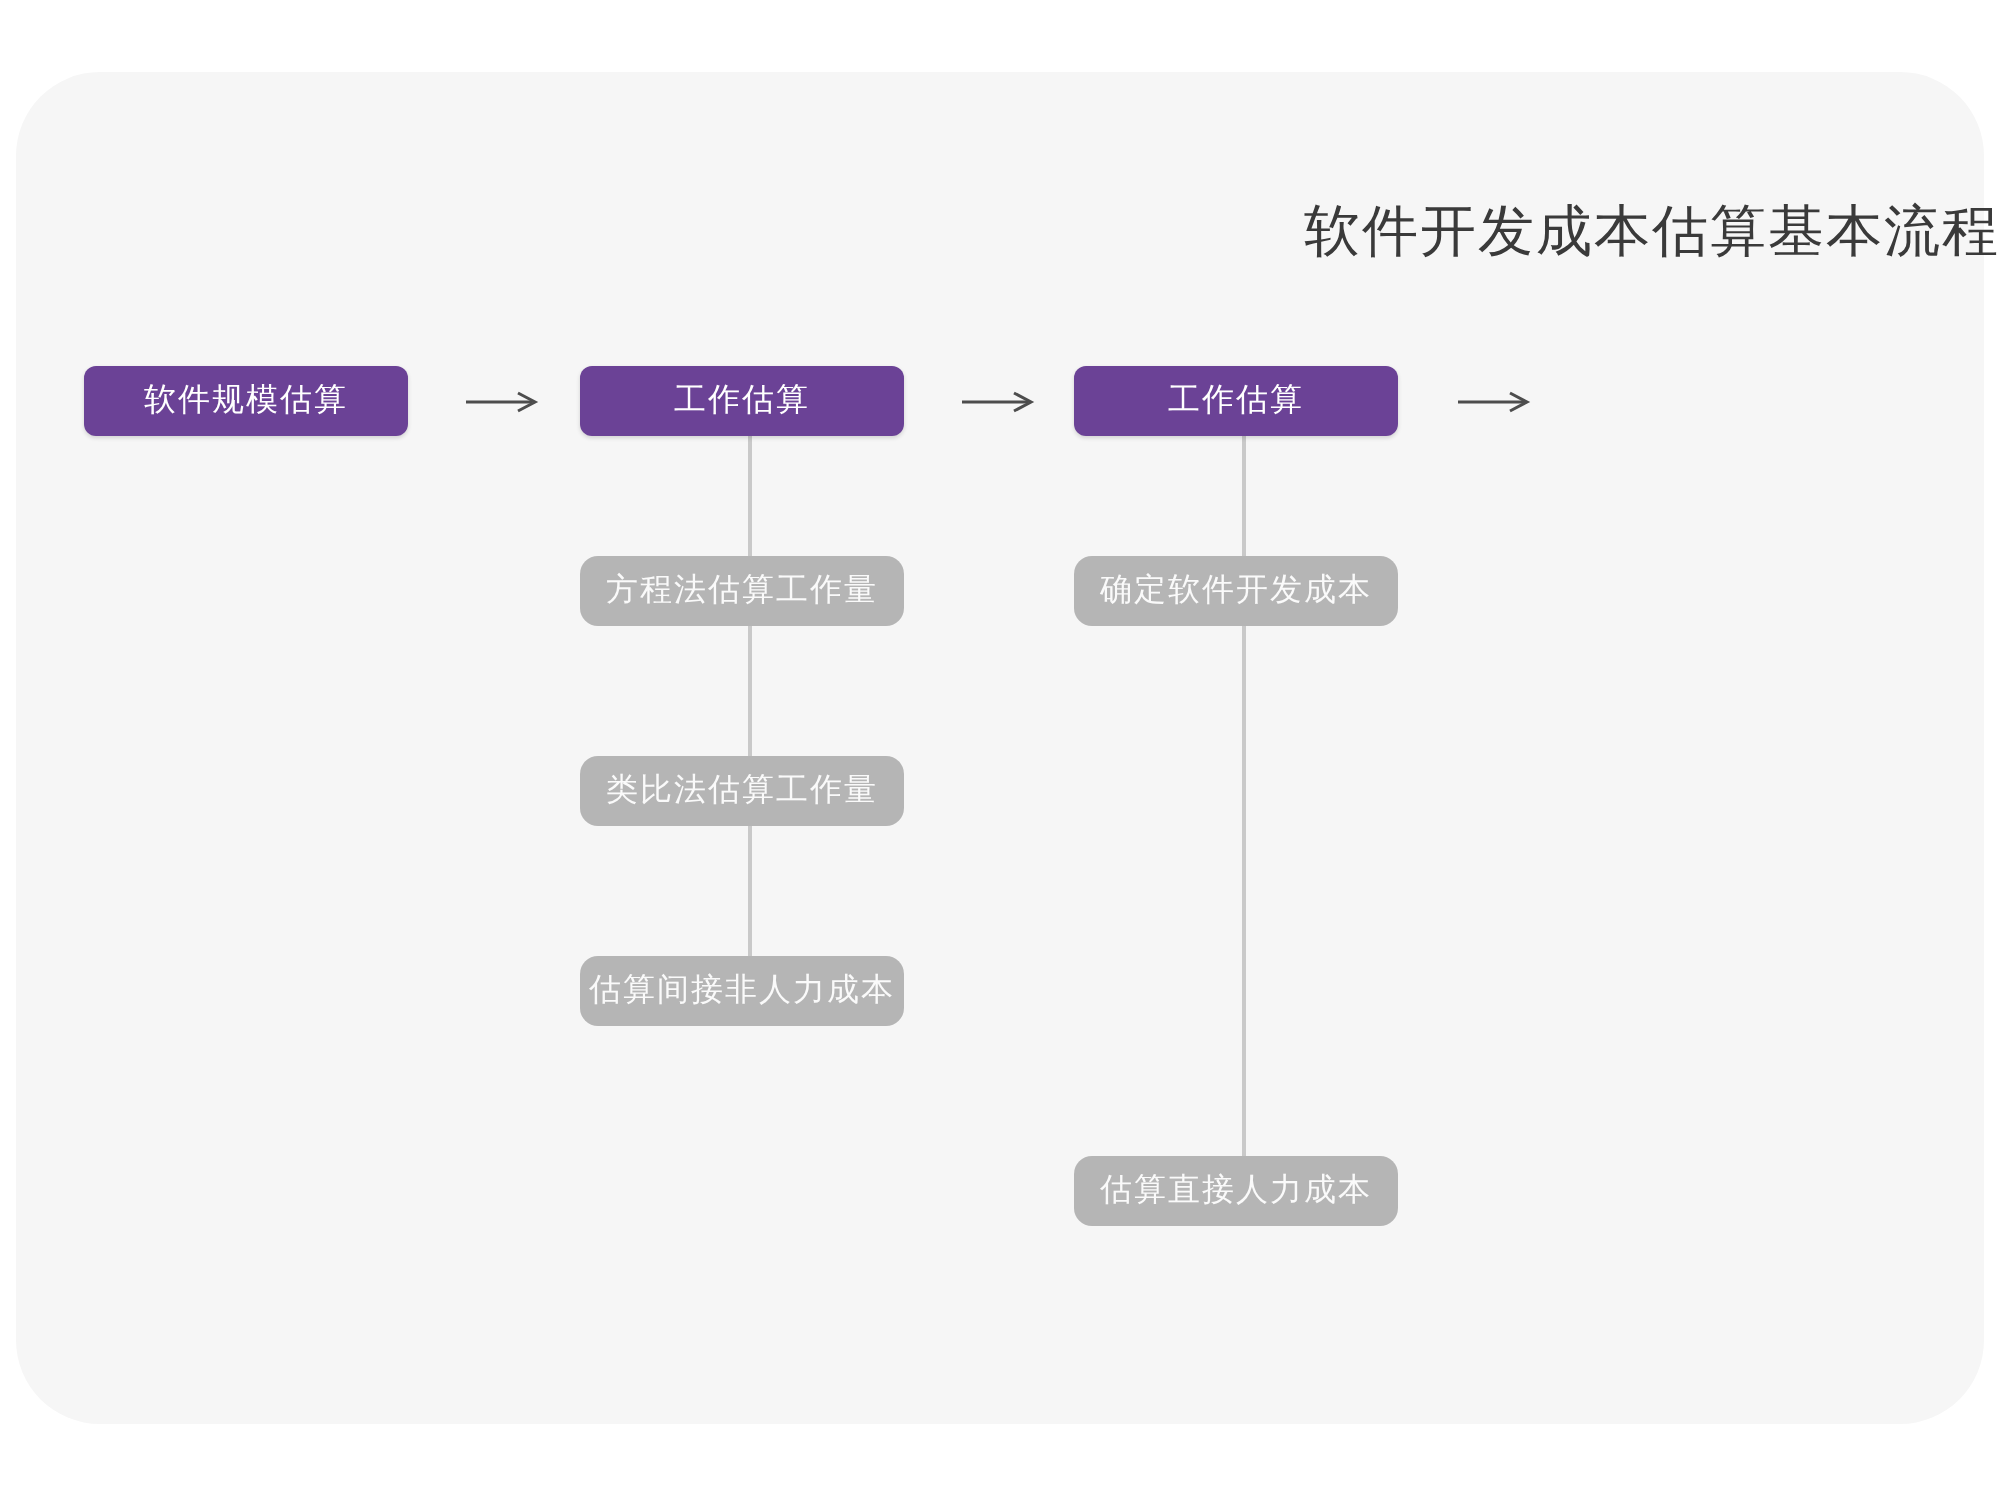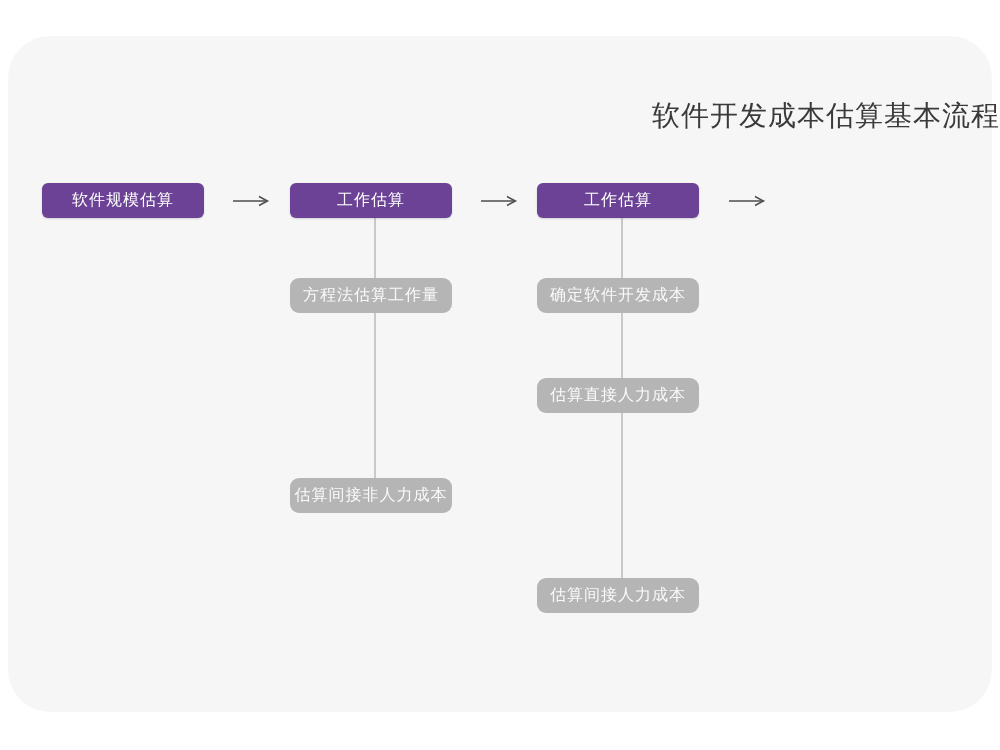--- a/index.html
+++ b/index.html
@@ -110,18 +110,18 @@
   <svg class="arrow arrow-2" viewBox="0 0 38 14">
     <line x1="1" y1="7" x2="34" y2="7" stroke="currentColor" stroke-width="1.5"></line>
     <polyline points="27,2.5 35.5,7 27,11.5" fill="none" stroke="currentColor" stroke-width="1.5"></polyline>
   </svg>
   <svg class="arrow arrow-3" viewBox="0 0 38 14">
     <line x1="1" y1="7" x2="34" y2="7" stroke="currentColor" stroke-width="1.5"></line>
     <polyline points="27,2.5 35.5,7 27,11.5" fill="none" stroke="currentColor" stroke-width="1.5"></polyline>
   </svg>
 
   <div class="node substep col-work row-1">方程法估算工作量</div>
+  <div class="node substep col-work row-2">类比法估算工作量</div>
   <div class="node substep col-work row-3">估算间接非人力成本</div>
 
   <div class="node substep col-cost row-1">确定软件开发成本</div>
-  <div class="node substep col-cost row-2">估算直接人力成本</div>
-  <div class="node substep col-cost row-4">估算间接人力成本</div>
+  <div class="node substep col-cost row-4">估算直接人力成本</div>
 </div>
 
 </body></html>

